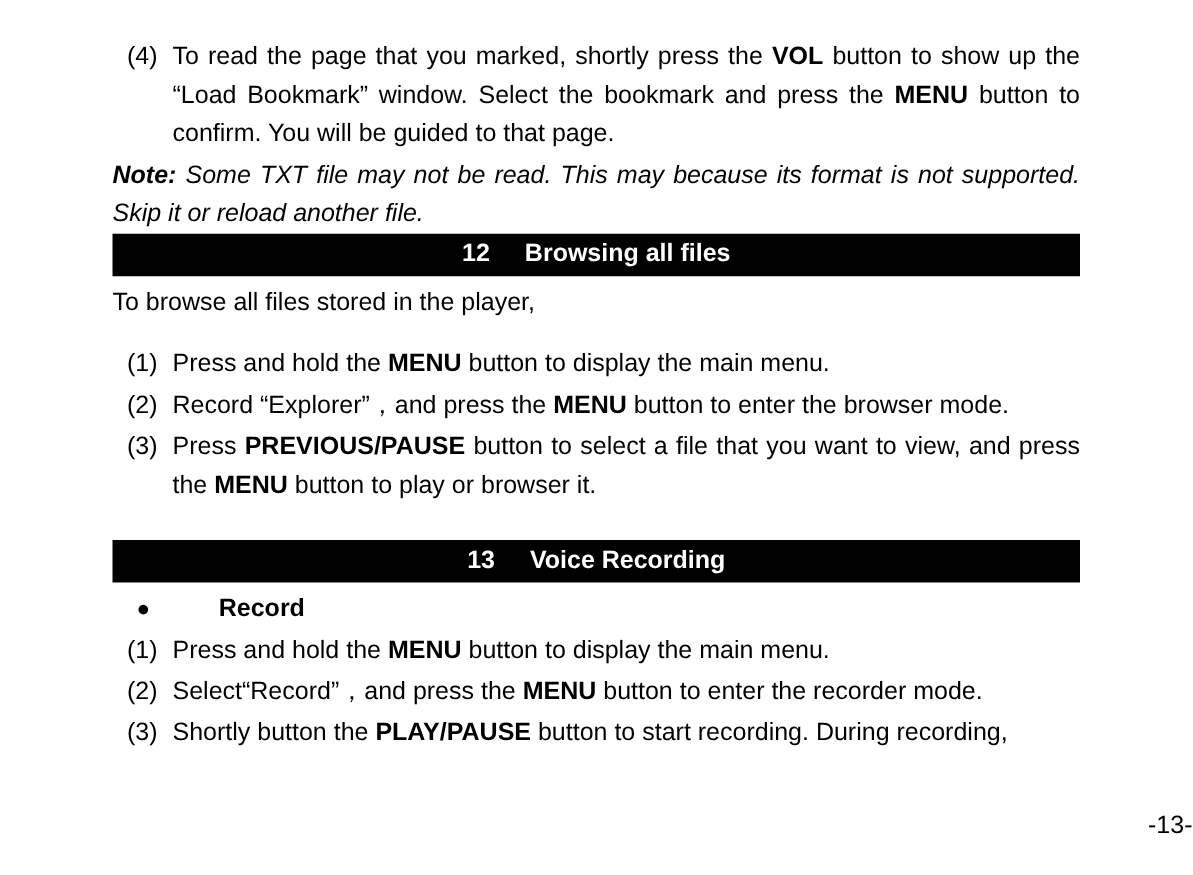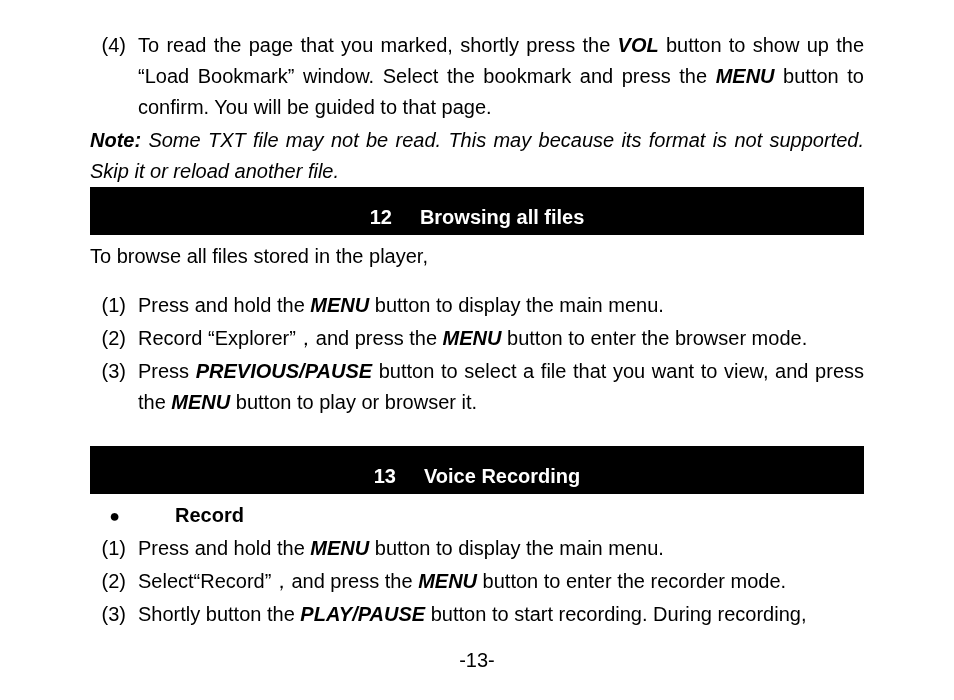--- a/index.html
+++ b/index.html
@@ -34,21 +34,21 @@
     .note {
       font-style: italic;
       text-align: justify;
     }
     .note-label { font-weight: bold; }
     .section-header {
       background: #000;
       color: #fff;
       font-weight: bold;
       text-align: center;
-      padding: 15px 0 2px;
+      padding: 1px 0 2px;
       margin-bottom: 6px;
       font-size: 20px;
     }
     .section-header .gap { display: inline-block; width: 28px; }
     .intro-line { margin-bottom: 18px; }
     .bullet-row {
       display: flex;
       align-items: baseline;
       margin-bottom: 2px;
     }
@@ -59,24 +59,24 @@
       padding-right: 18px;
       font-size: 18px;
     }
     .bullet-text { font-weight: bold; margin-left: 37px; }
     .spacer-mid { height: 26px; }
     .page-num {
       position: absolute;
       left: 0;
       width: 954px;
       bottom: 24px;
-      text-align: center;
+      text-align: right;
       font-size: 20px;
     }
-    b { font-weight: bold; font-style: italic; }
+    b { font-weight: bold; }
   </style>
 </head>
 <body>
 
 <div class="list-row para-top">
   <div class="list-num">(4)</div>
   <div class="list-text">
     <span>To read the page that you marked, shortly press the </span><b>VOL</b><span> button to show up the “Load Bookmark” window. Select the bookmark and press the </span><b>MENU</b><span> button to confirm. You will be guided to that page.</span>
   </div>
 </div>

